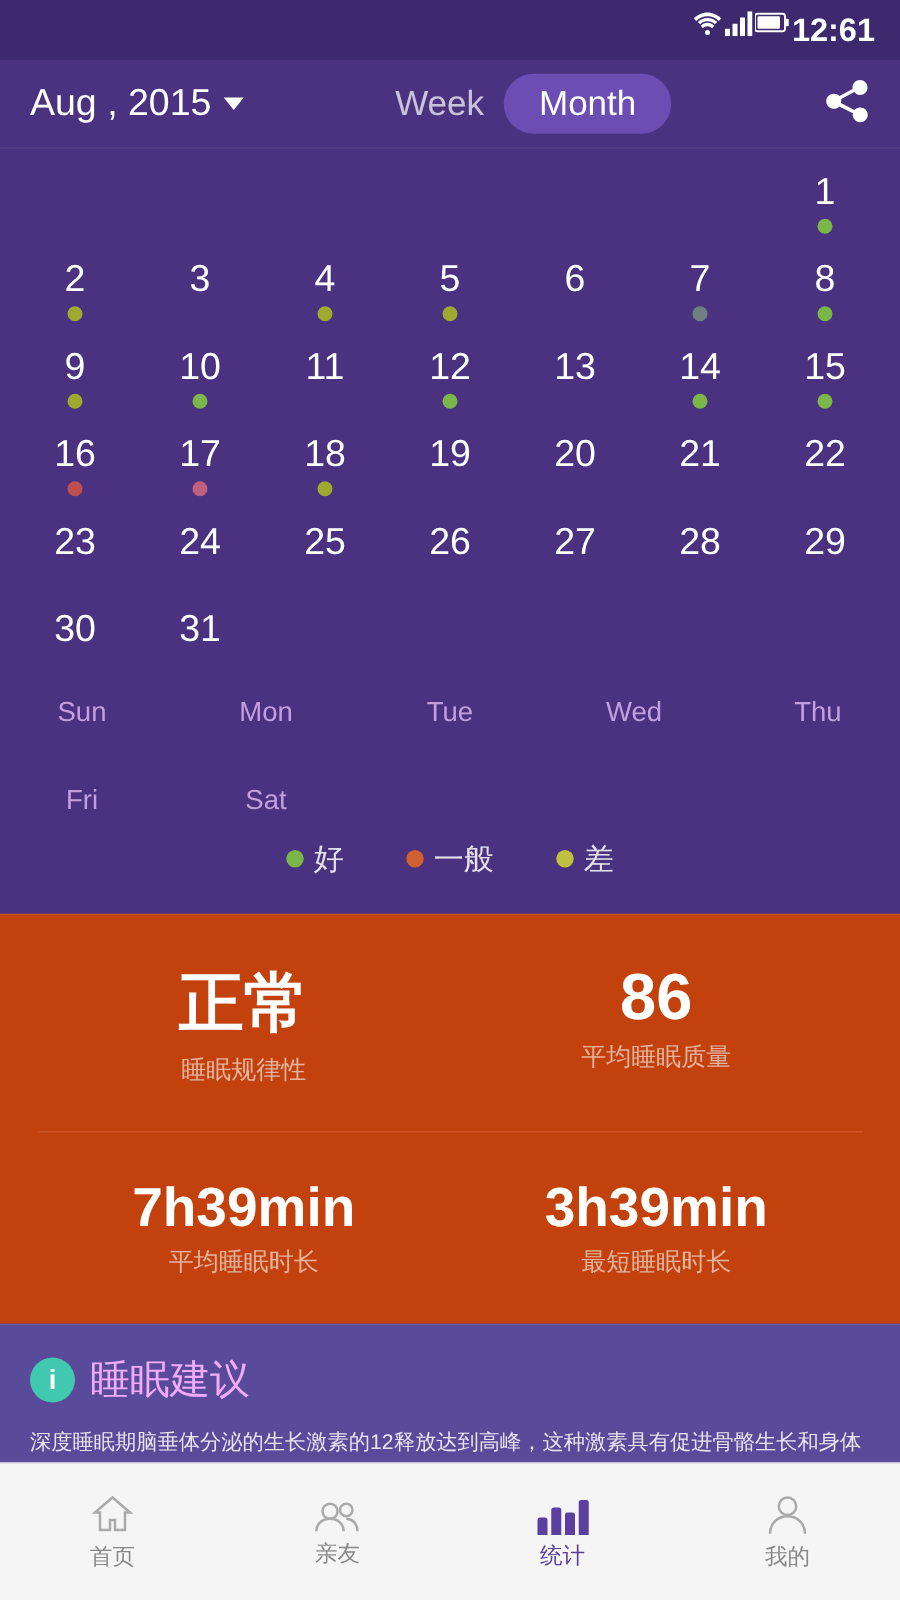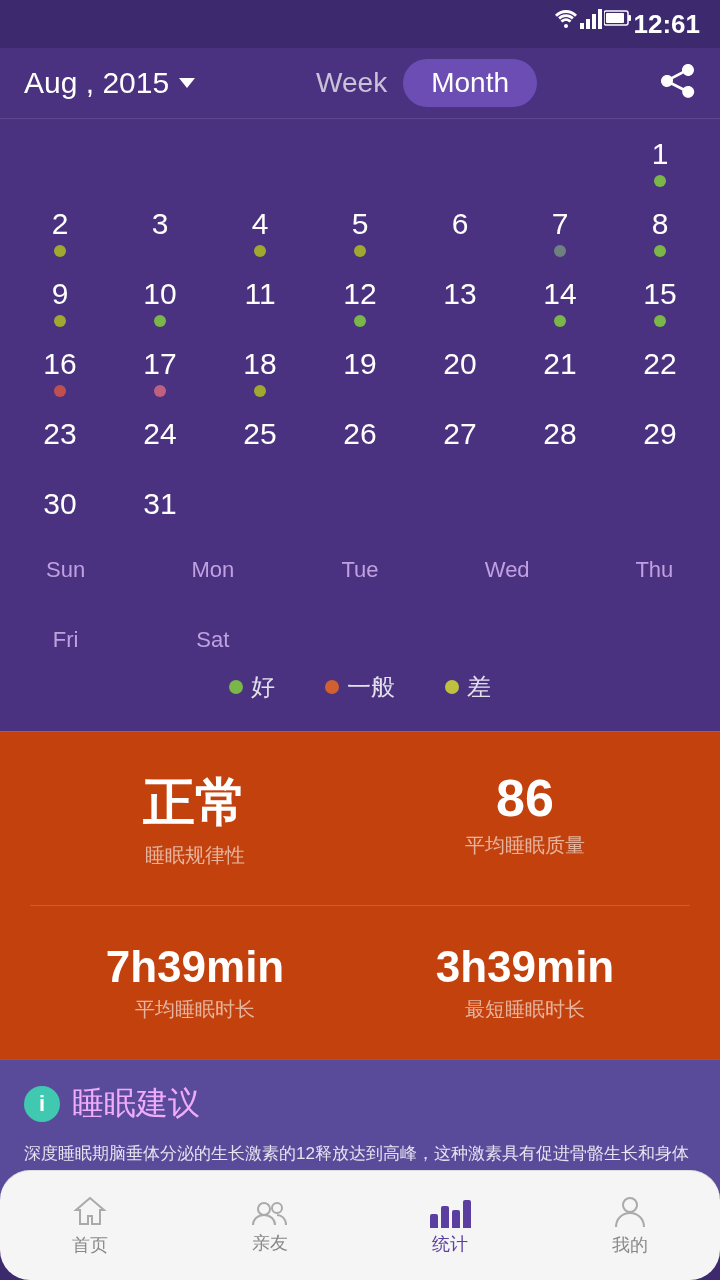--- a/index.html
+++ b/index.html
@@ -233,21 +233,20 @@
       position: absolute;
       bottom: 0;
       left: 0;
       width: 720px;
       height: 110px;
       background: #f5f5f5;
       display: flex;
       align-items: center;
       justify-content: space-around;
       border-top: 1px solid #ddd;
-      border-radius: 30px;
     }
     .nav-item {
       display: flex;
       flex-direction: column;
       align-items: center;
       gap: 4px;
       flex: 1;
     }
     .nav-label {
       font-size: 18px;

